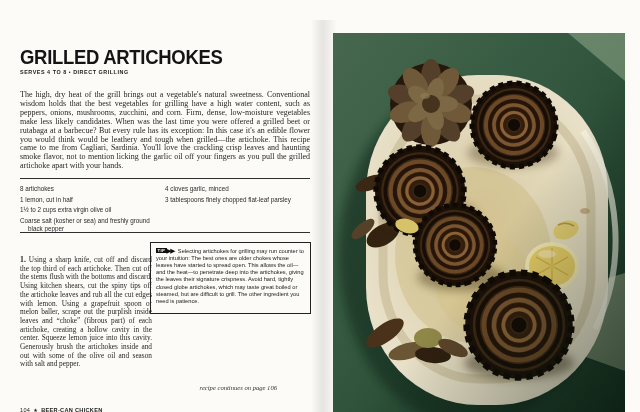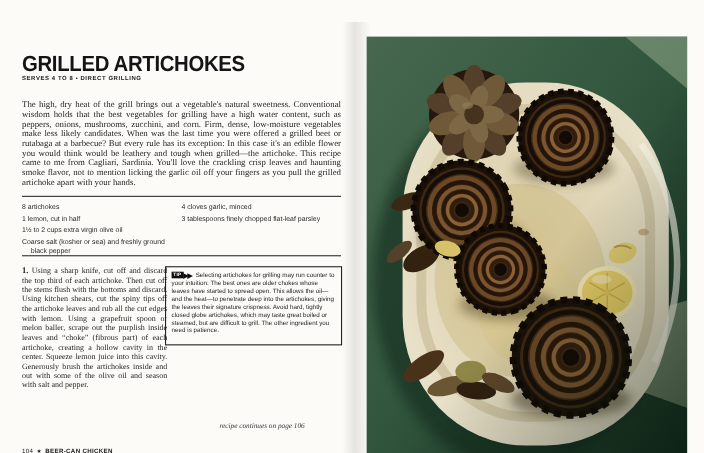--- a/index.html
+++ b/index.html
@@ -25,21 +25,21 @@
          text-align:justify;color:#262626;}
   .rule{position:absolute;left:20px;width:290px;border-top:1px solid #2e2e2e;height:0;}
   .rule1{top:158px;}
   .rule2{top:212px;}
   .ingredients{position:absolute;left:20px;top:165px;width:290px;display:flex;
                font-family:"Liberation Sans",sans-serif;font-size:6.3px;line-height:7.5px;color:#2a2a2a;}
   .ing-col{list-style:none;}
   .ing-col1{width:145px;}
   .ing-col2{width:145px;}
   .ing-col li{padding-left:8px;text-indent:-8px;margin-bottom:3.2px;}
-  .step{position:absolute;left:20px;top:222px;width:132px;font-size:7.3px;line-height:8.7px;
+  .step{position:absolute;left:20px;top:236px;width:132px;font-size:7.3px;line-height:8.7px;
         text-align:justify;color:#262626;}
   .step b{font-size:7.8px;}
   .tipbox{position:absolute;left:150px;top:222px;width:161px;min-height:72px;
           border:1px solid #222;padding:4px 5px 4px 5px;
           font-family:"Liberation Sans",sans-serif;font-size:5.7px;line-height:7.2px;color:#222;}
   .tipbadge{display:inline-block;background:#101010;color:#fff;font-weight:bold;
             font-size:4.3px;line-height:5.5px;padding:0 1.5px;vertical-align:1px;letter-spacing:.3px;}
   .tiparrows{font-size:6.8px;letter-spacing:-1.6px;color:#0d0d0d;margin-right:4px;vertical-align:-0.5px;}
   .continues{position:absolute;left:20px;top:364px;width:290px;text-align:right;padding-right:33px;
              font-style:italic;font-size:6.6px;color:#333;}

